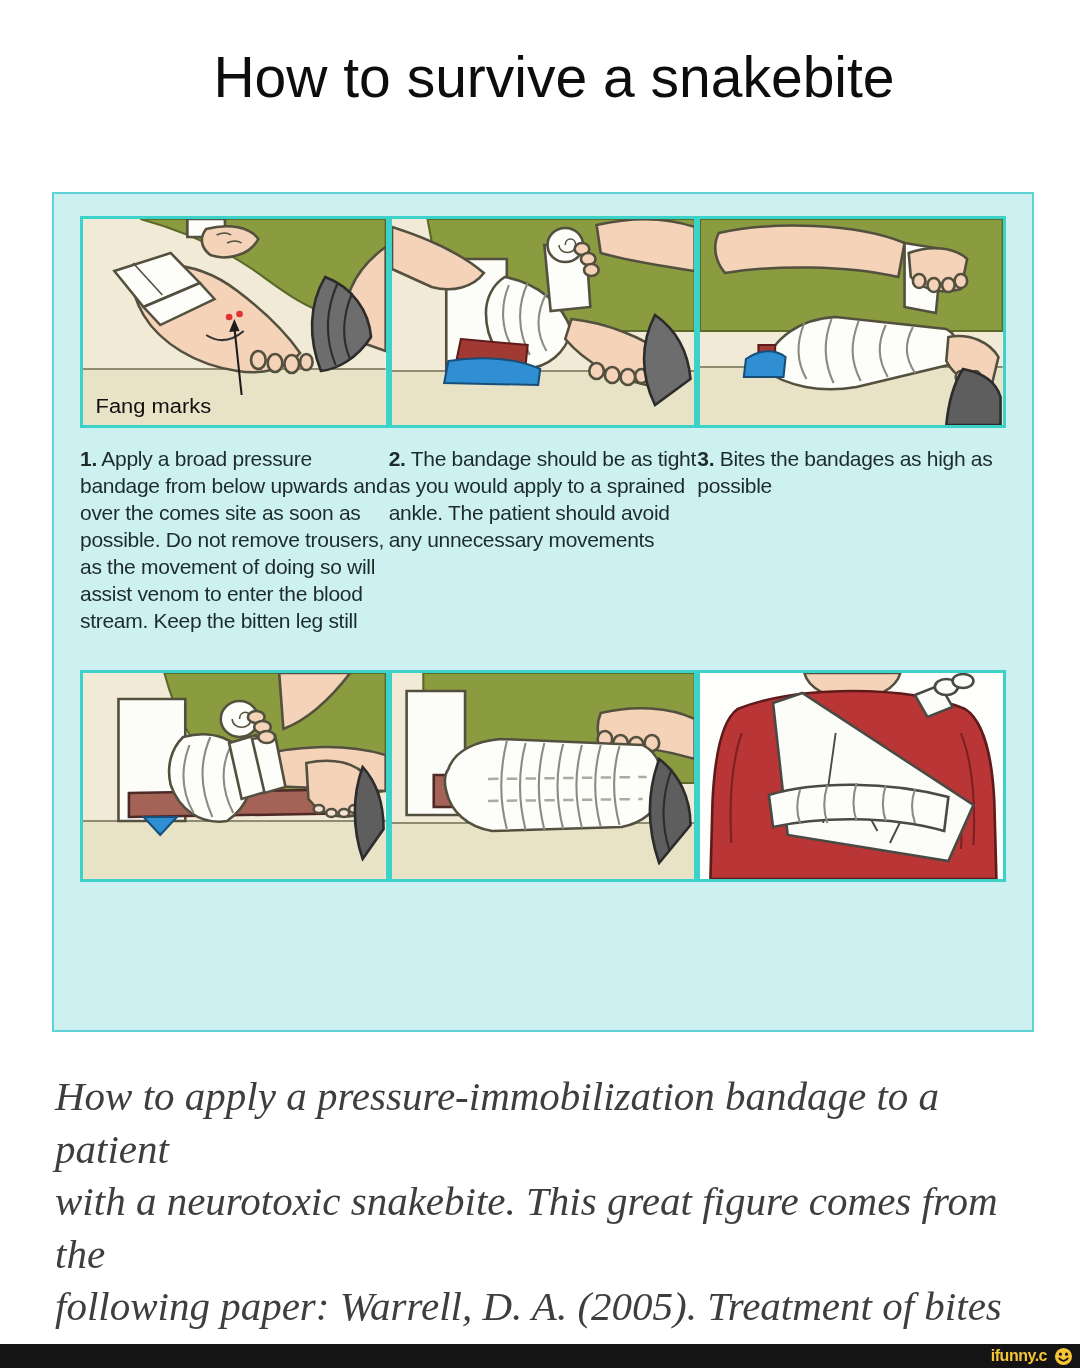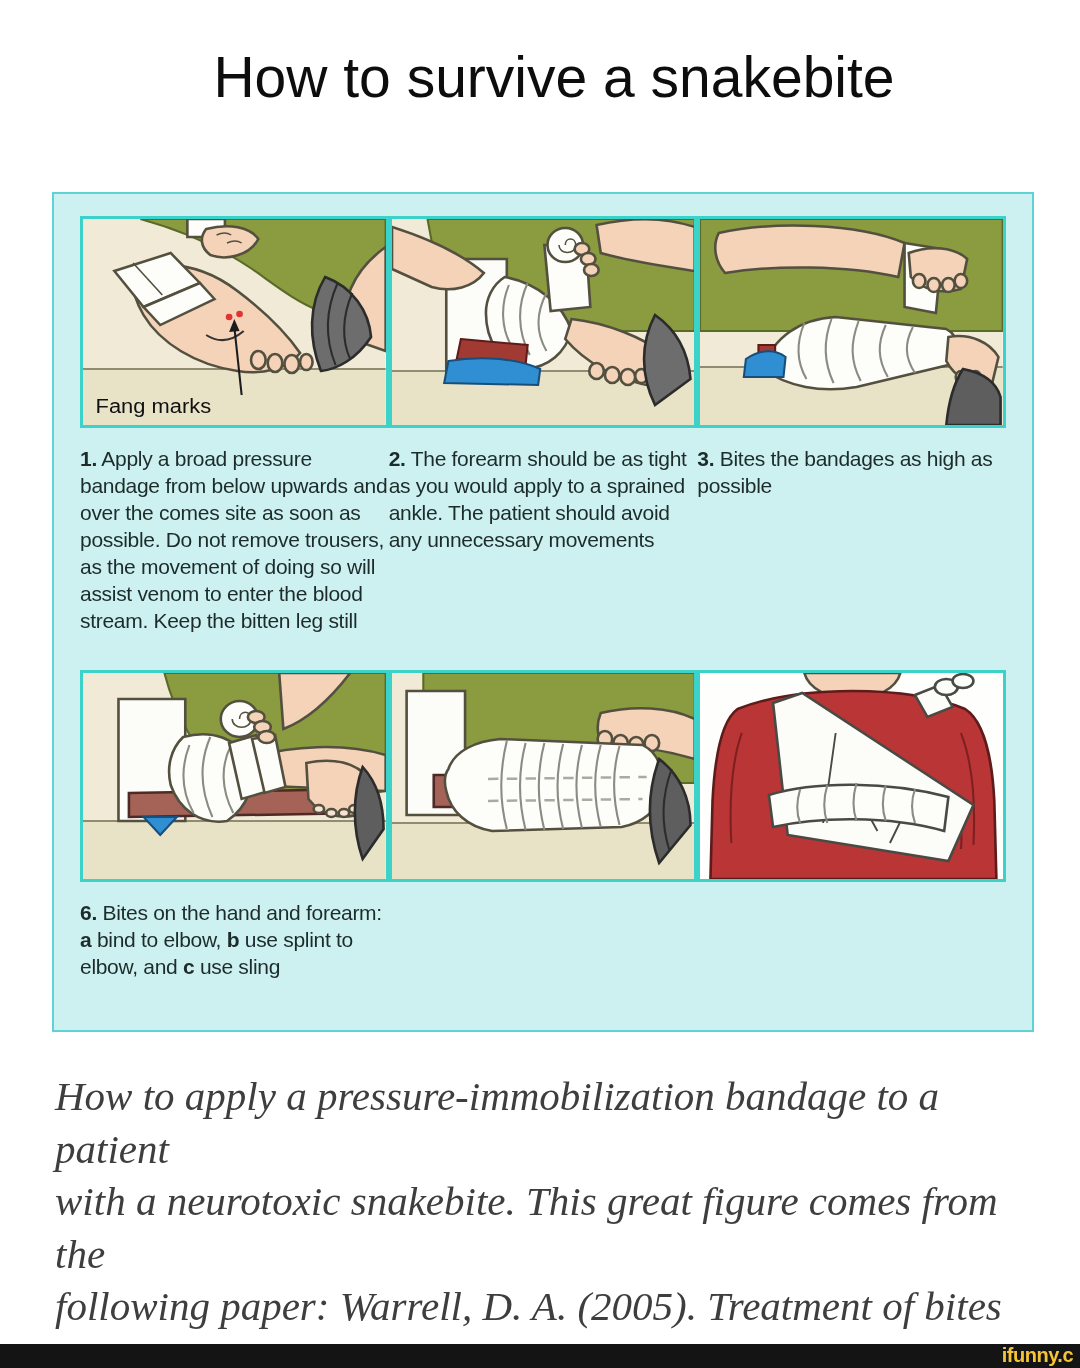--- a/index.html
+++ b/index.html
@@ -41,21 +41,21 @@
     font-size:41px; line-height:52.5px; color:#3e3e3e;
     white-space:pre-line;
   }
   .footer {
     position:absolute; left:0; top:1344px; width:1080px; height:24px;
     background:#141414;
   }
   .footer-logo {
     position:absolute; right:7px; top:0; height:24px;
     display:flex; align-items:center; gap:7px;
-    color:#f6c437; font-weight:700; font-size:20px; letter-spacing:-0.5px;flex-direction:column;
+    color:#f6c437; font-weight:700; font-size:16px; letter-spacing:-0.5px;
   }
   .footer-logo svg { display:block; margin-top:1px; }
   .outline { stroke:#54503f; stroke-width:2.5; }
 </style>
 </head>
 <body>
 
 <div class="page">
 
   <div class="title">How to survive a snakebite</div>
@@ -162,21 +162,21 @@
           <g>
             <path d="M238 118 C260 114 278 124 286 138 L280 164 C260 168 244 158 236 142 Z" fill="#f4d3b9" class="outline"></path>
             <ellipse cx="250" cy="158" rx="5" ry="6" fill="#f7e3d2" class="outline"></ellipse>
             <ellipse cx="264" cy="158" rx="5" ry="6" fill="#f7e3d2" class="outline"></ellipse>
           </g>
           <path d="M252 150 C272 154 284 164 288 178 L288 206 L236 206 C238 184 242 166 252 150 Z" fill="#5e5e5e" stroke="#2c2c2c" stroke-width="2.5"></path>
         </svg>
       </div>
 
       <div class="caption"><b>1.</b><span> Apply a broad pressure bandage from below upwards and over the comes site as soon as possible. Do not remove trousers, as the movement of doing so will assist venom to enter the blood stream. Keep the bitten leg still</span></div>
-      <div class="caption"><b>2.</b><span> The forearm should be as tight as you would apply to a sprained ankle. The patient should avoid any unnecessary movements</span></div>
+      <div class="caption"><b>2.</b><span> The bandage should be as tight as you would apply to a sprained ankle. The patient should avoid any unnecessary movements</span></div>
       <div class="caption"><b>3.</b><span> Bites the bandages as high as possible</span></div>
 
       <div class="panel">
         <svg viewBox="0 0 290 206" preserveAspectRatio="none">
           <rect x="0" y="0" width="290" height="206" fill="#f1ead6"></rect>
           <rect x="0" y="148" width="290" height="58" fill="#e8e3c6"></rect>
           <line x1="0" y1="148" x2="290" y2="148" stroke="#8f8c72" stroke-width="2"></line>
           <path d="M78 0 H290 V118 C230 130 170 122 130 96 C108 80 88 40 78 0 Z" fill="#8b9b3f" stroke="#5a6a28" stroke-width="2"></path>
           <rect x="34" y="26" width="64" height="122" fill="#fcfcf8" class="outline"></rect>
           <path d="M188 0 L256 0 C234 30 212 48 192 56 Z" fill="#f4d3b9" class="outline"></path>
@@ -252,21 +252,20 @@
             <ellipse cx="236" cy="14" rx="11" ry="8" fill="#fcfcf8" stroke="#4a4a44" stroke-width="2.5"></ellipse>
             <ellipse cx="252" cy="8" rx="10" ry="7" fill="#fcfcf8" stroke="#4a4a44" stroke-width="2.5"></ellipse>
           </g>
           <g>
             <path d="M66 122 C110 108 180 108 238 124 L234 158 C180 142 112 144 70 154 Z" fill="#fdfdf9" stroke="#4a4a44" stroke-width="2.5"></path>
             <path d="M96 116 C92 130 92 140 96 150 M122 112 C118 126 118 138 122 150 M150 110 C146 124 146 136 150 148 M178 112 C174 126 174 136 178 148 M206 116 C202 128 202 138 206 150" fill="none" stroke="#8b8b83" stroke-width="2"></path>
           </g>
         </svg>
       </div>
 
-      <div class="caption"><b>6.</b><span> Bites on the hand and forearm: </span><b>a</b><span> bind to elbow, </span><b>b</b><span> use splint to elbow, and </span><b>c</b><span> use sling</span></div>
 
     </div>
   </div>
 
   <div class="source">How to apply a pressure-immobilization bandage to a patient
 with a neurotoxic snakebite. This great figure comes from the
 following paper: Warrell, D. A. (2005). Treatment of bites by
 adders and exotic venomous snakes. Bmj, 331(7527), 1244–
 1247. http://doi.org/10.1136/bmj.331.7527.1244.</div>
 

